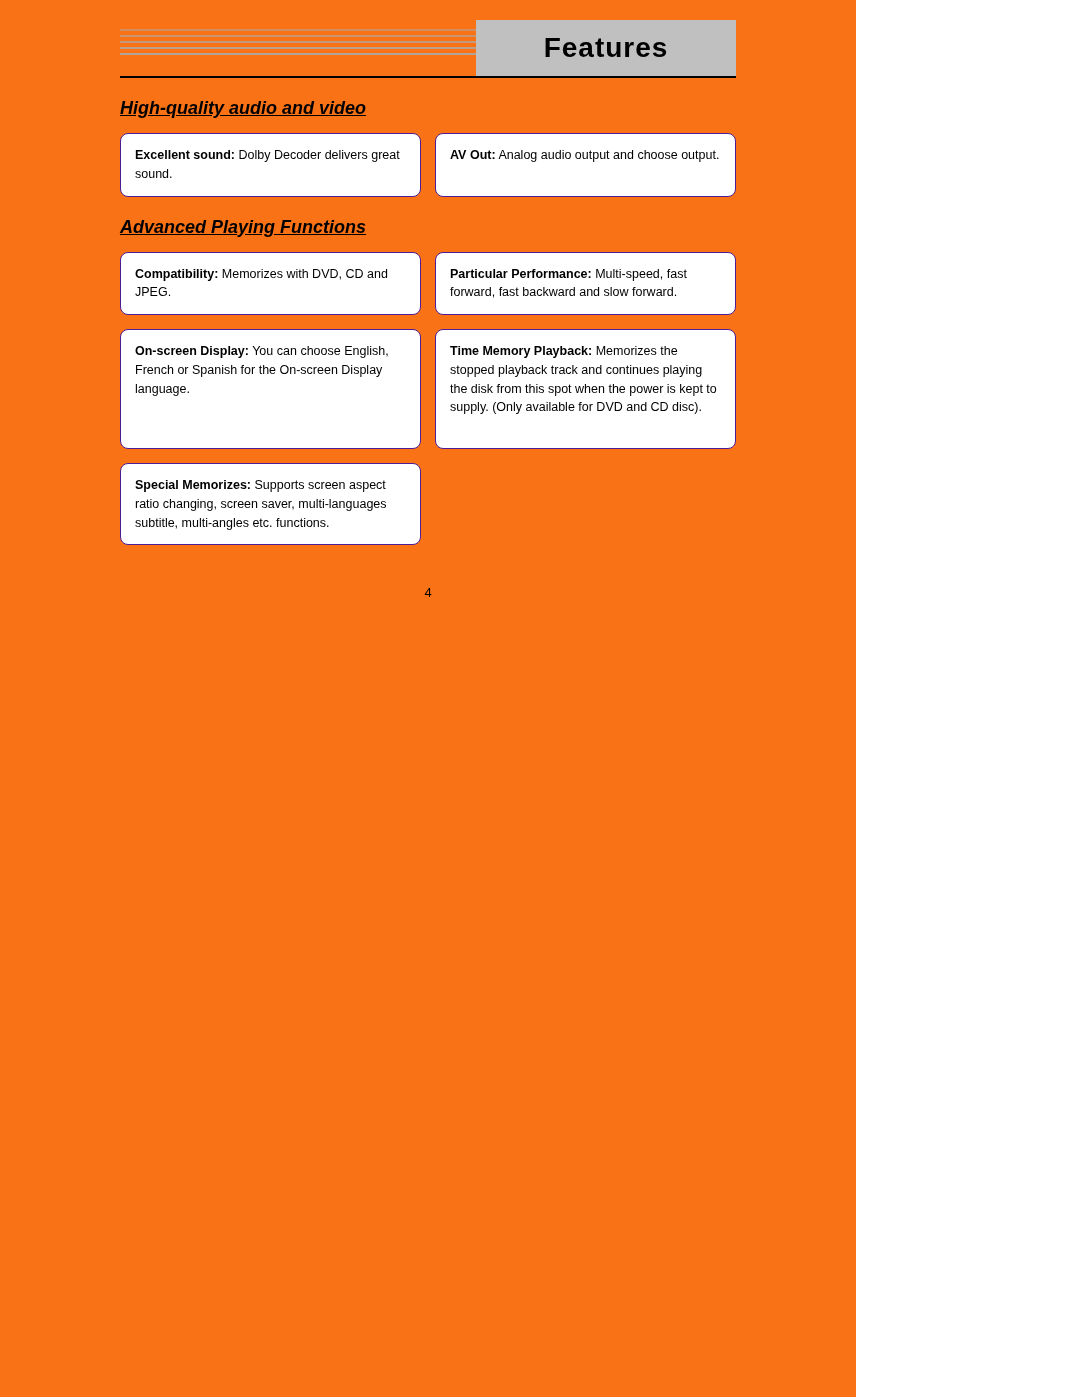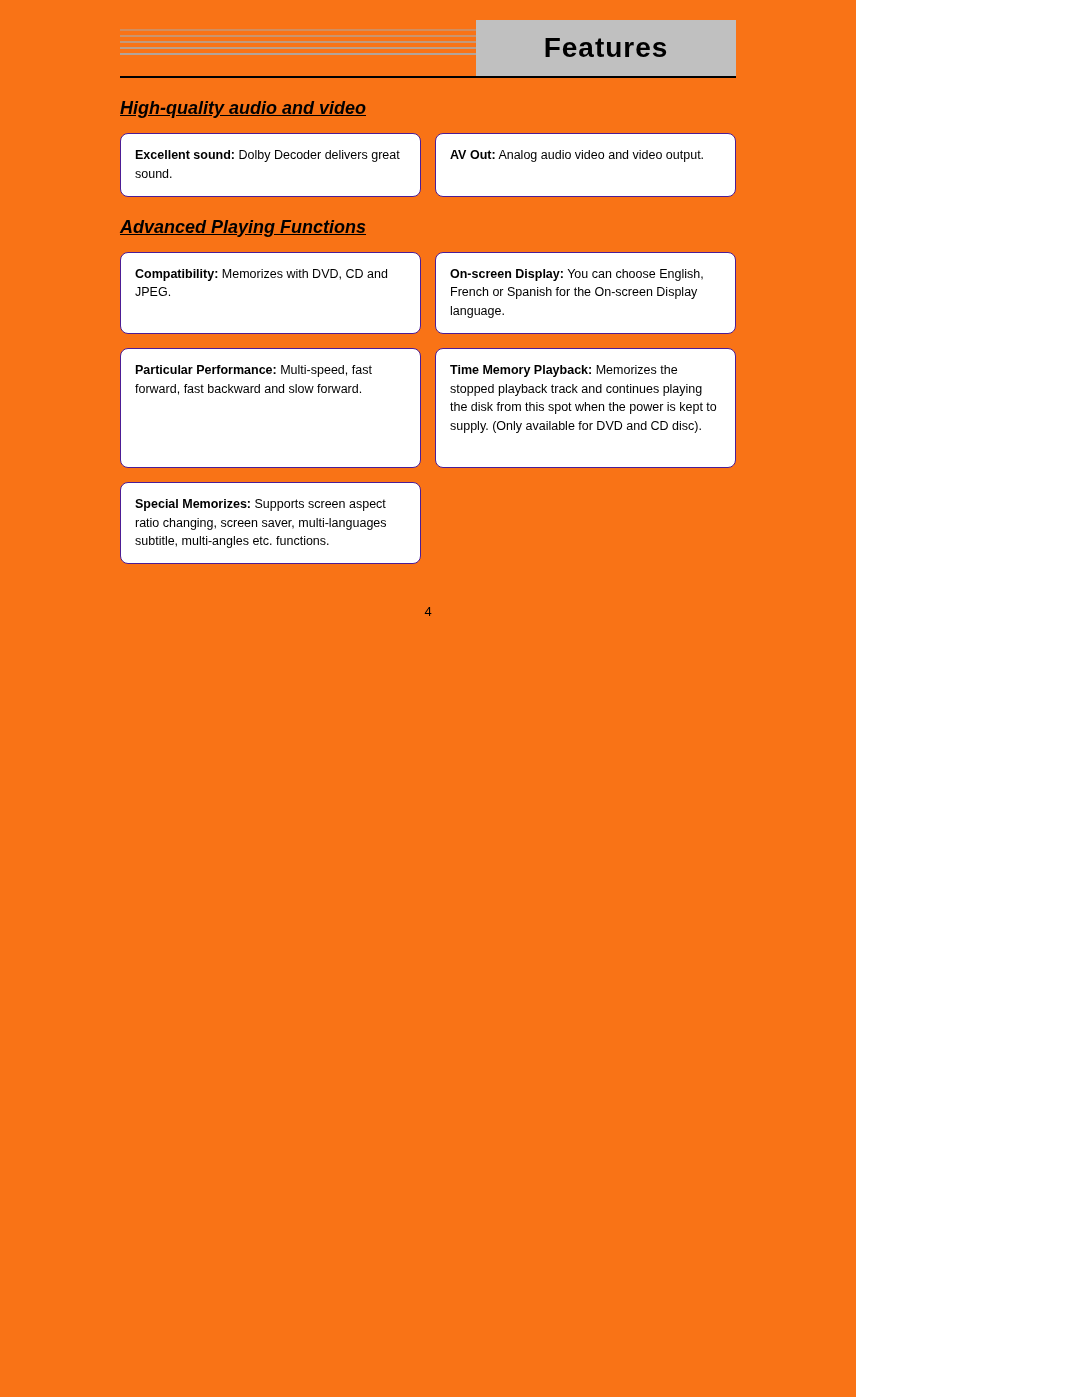--- a/index.html
+++ b/index.html
@@ -153,49 +153,49 @@
     <div class="cards-grid">
 
       <div class="feature-card">
         <p>
           <strong>Excellent sound:</strong><span> Dolby Decoder delivers great sound.</span>
         </p>
       </div>
 
       <div class="feature-card">
         <p>
-          <strong>AV Out:</strong><span> Analog audio video and video output.</span>
+          <strong>AV Out:</strong><span> Analog audio output and choose output.</span>
         </p>
       </div>
 
     </div>
   </div>
 
   <div>
     <div class="section-heading">Advanced Playing Functions</div>
     <div class="cards-grid">
 
       <div class="feature-card">
         <p>
           <strong>Compatibility:</strong><span> Memorizes with DVD, CD and JPEG.</span>
         </p>
       </div>
 
       <div class="feature-card">
         <p>
+          <strong>Particular          Performance:</strong><span> Multi-speed, fast forward, fast backward and slow forward.</span>
+        </p>
+      </div>
+
+      <div class="feature-card">
+        <p>
           <strong>On-screen Display:</strong><span> You can choose English, French or Spanish for the On-screen Display language.</span>
         </p>
       </div>
 
-      <div class="feature-card">
-        <p>
-          <strong>Particular          Performance:</strong><span> Multi-speed, fast forward, fast backward and slow forward.</span>
-        </p>
-      </div>
-
 
       <div class="feature-card tall-card">
         <p>
           <strong>Time     Memory     Playback:</strong><span> Memorizes the stopped playback track and continues playing the disk from this spot when the power is kept to supply. (Only available for DVD and CD disc).</span>
         </p>
       </div>
 
       <div class="feature-card">
         <p>
           <strong>Special   Memorizes:</strong><span>  Supports screen aspect ratio changing, screen saver, multi-languages subtitle, multi-angles etc. functions.</span>

